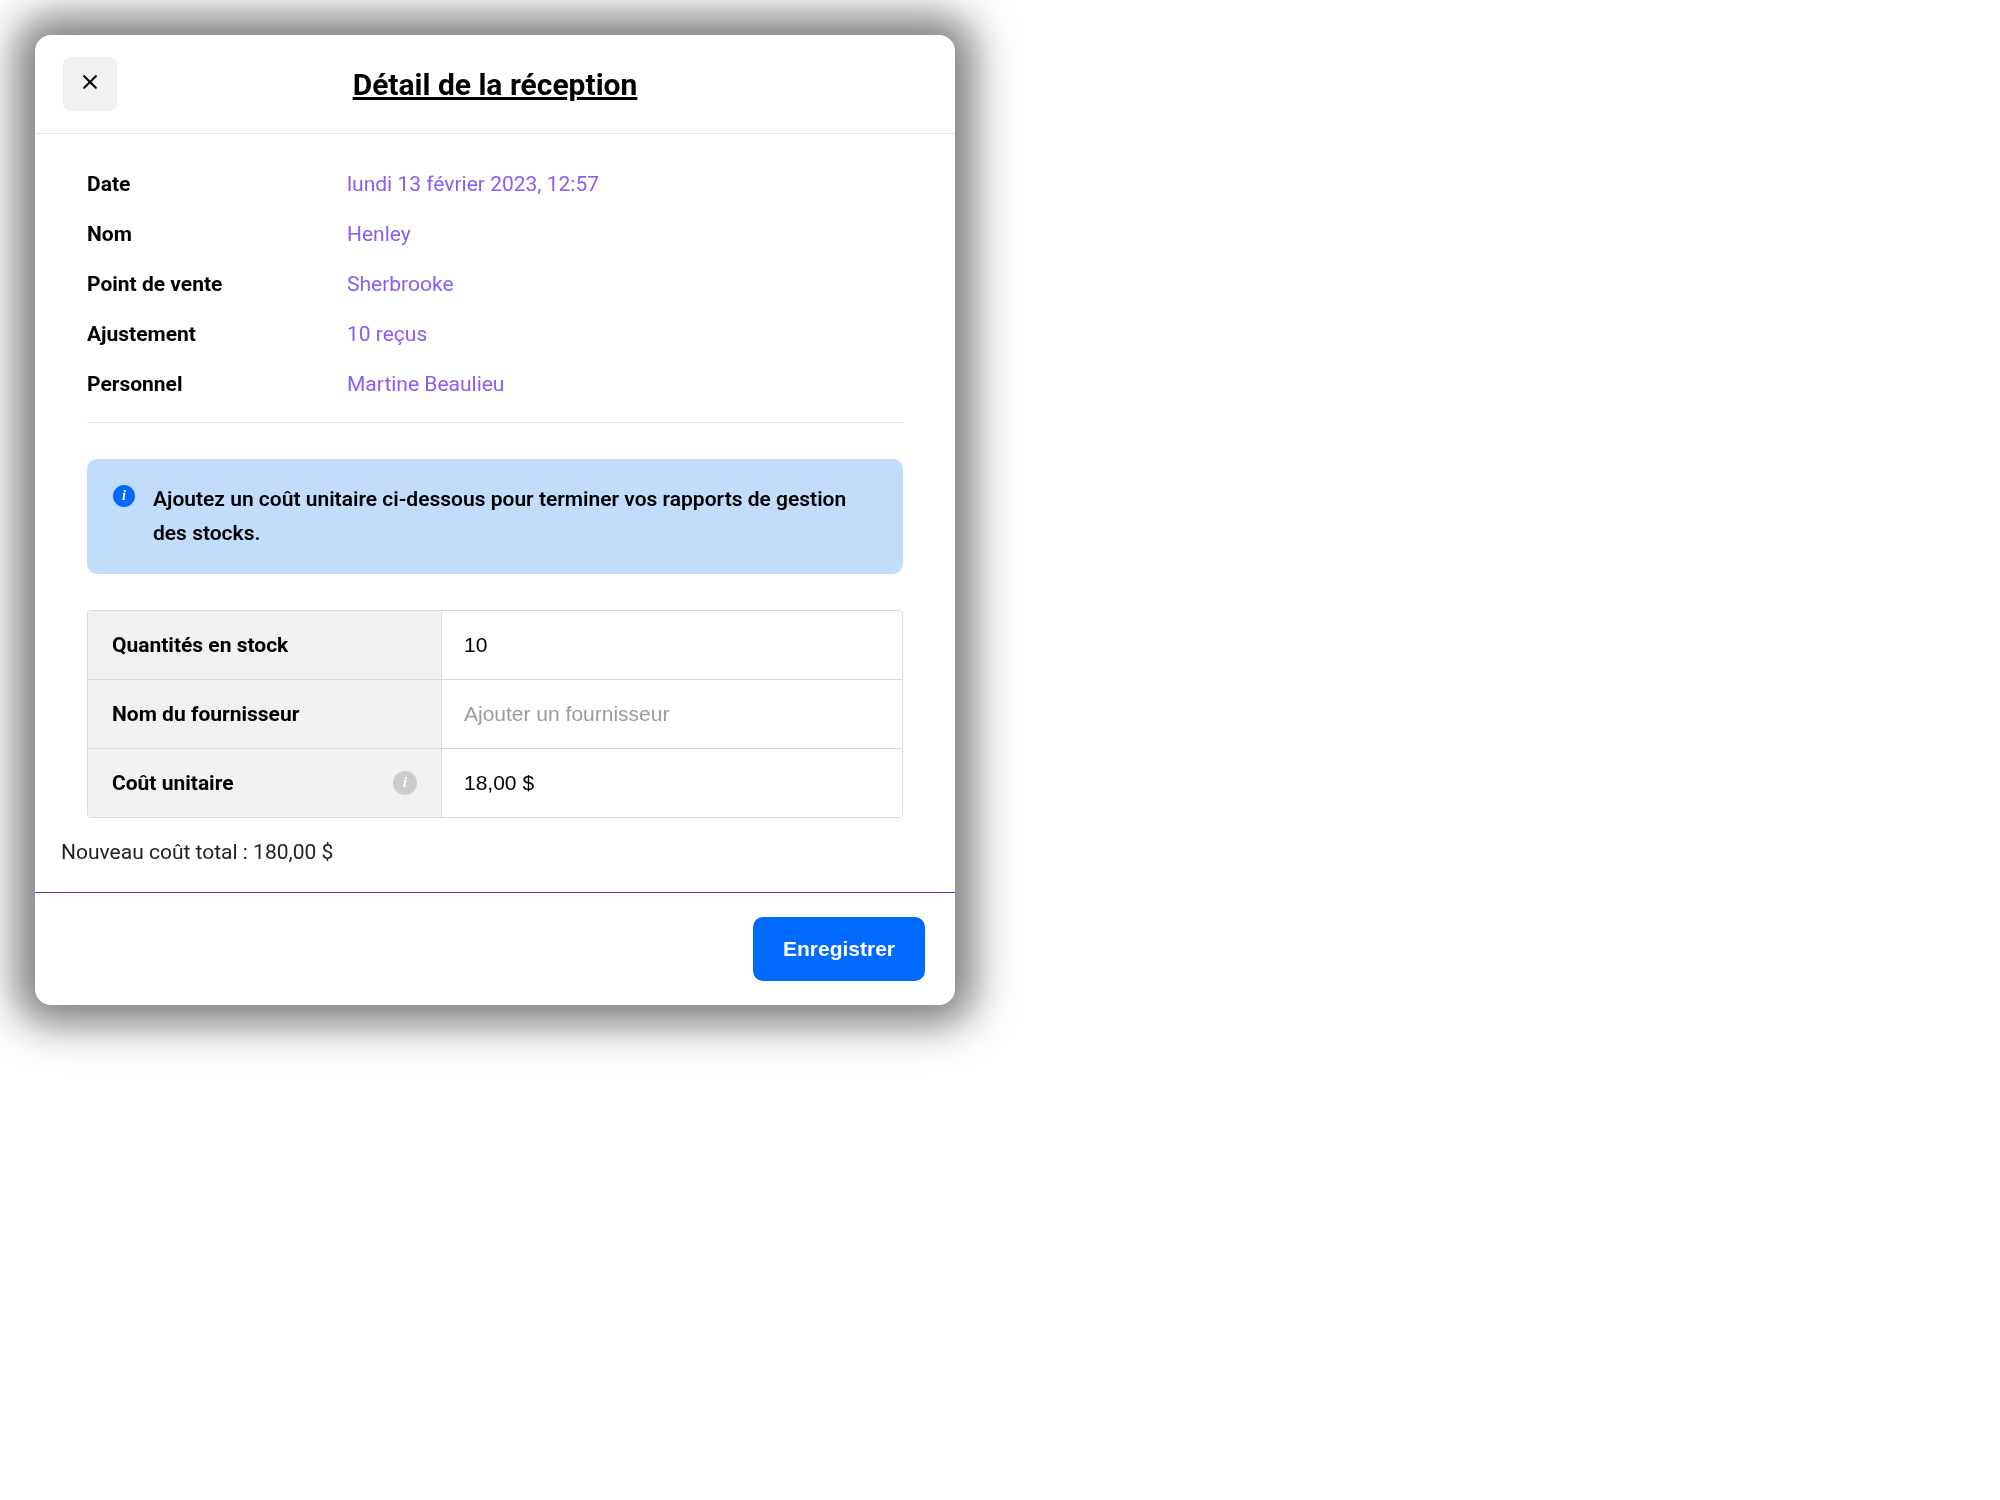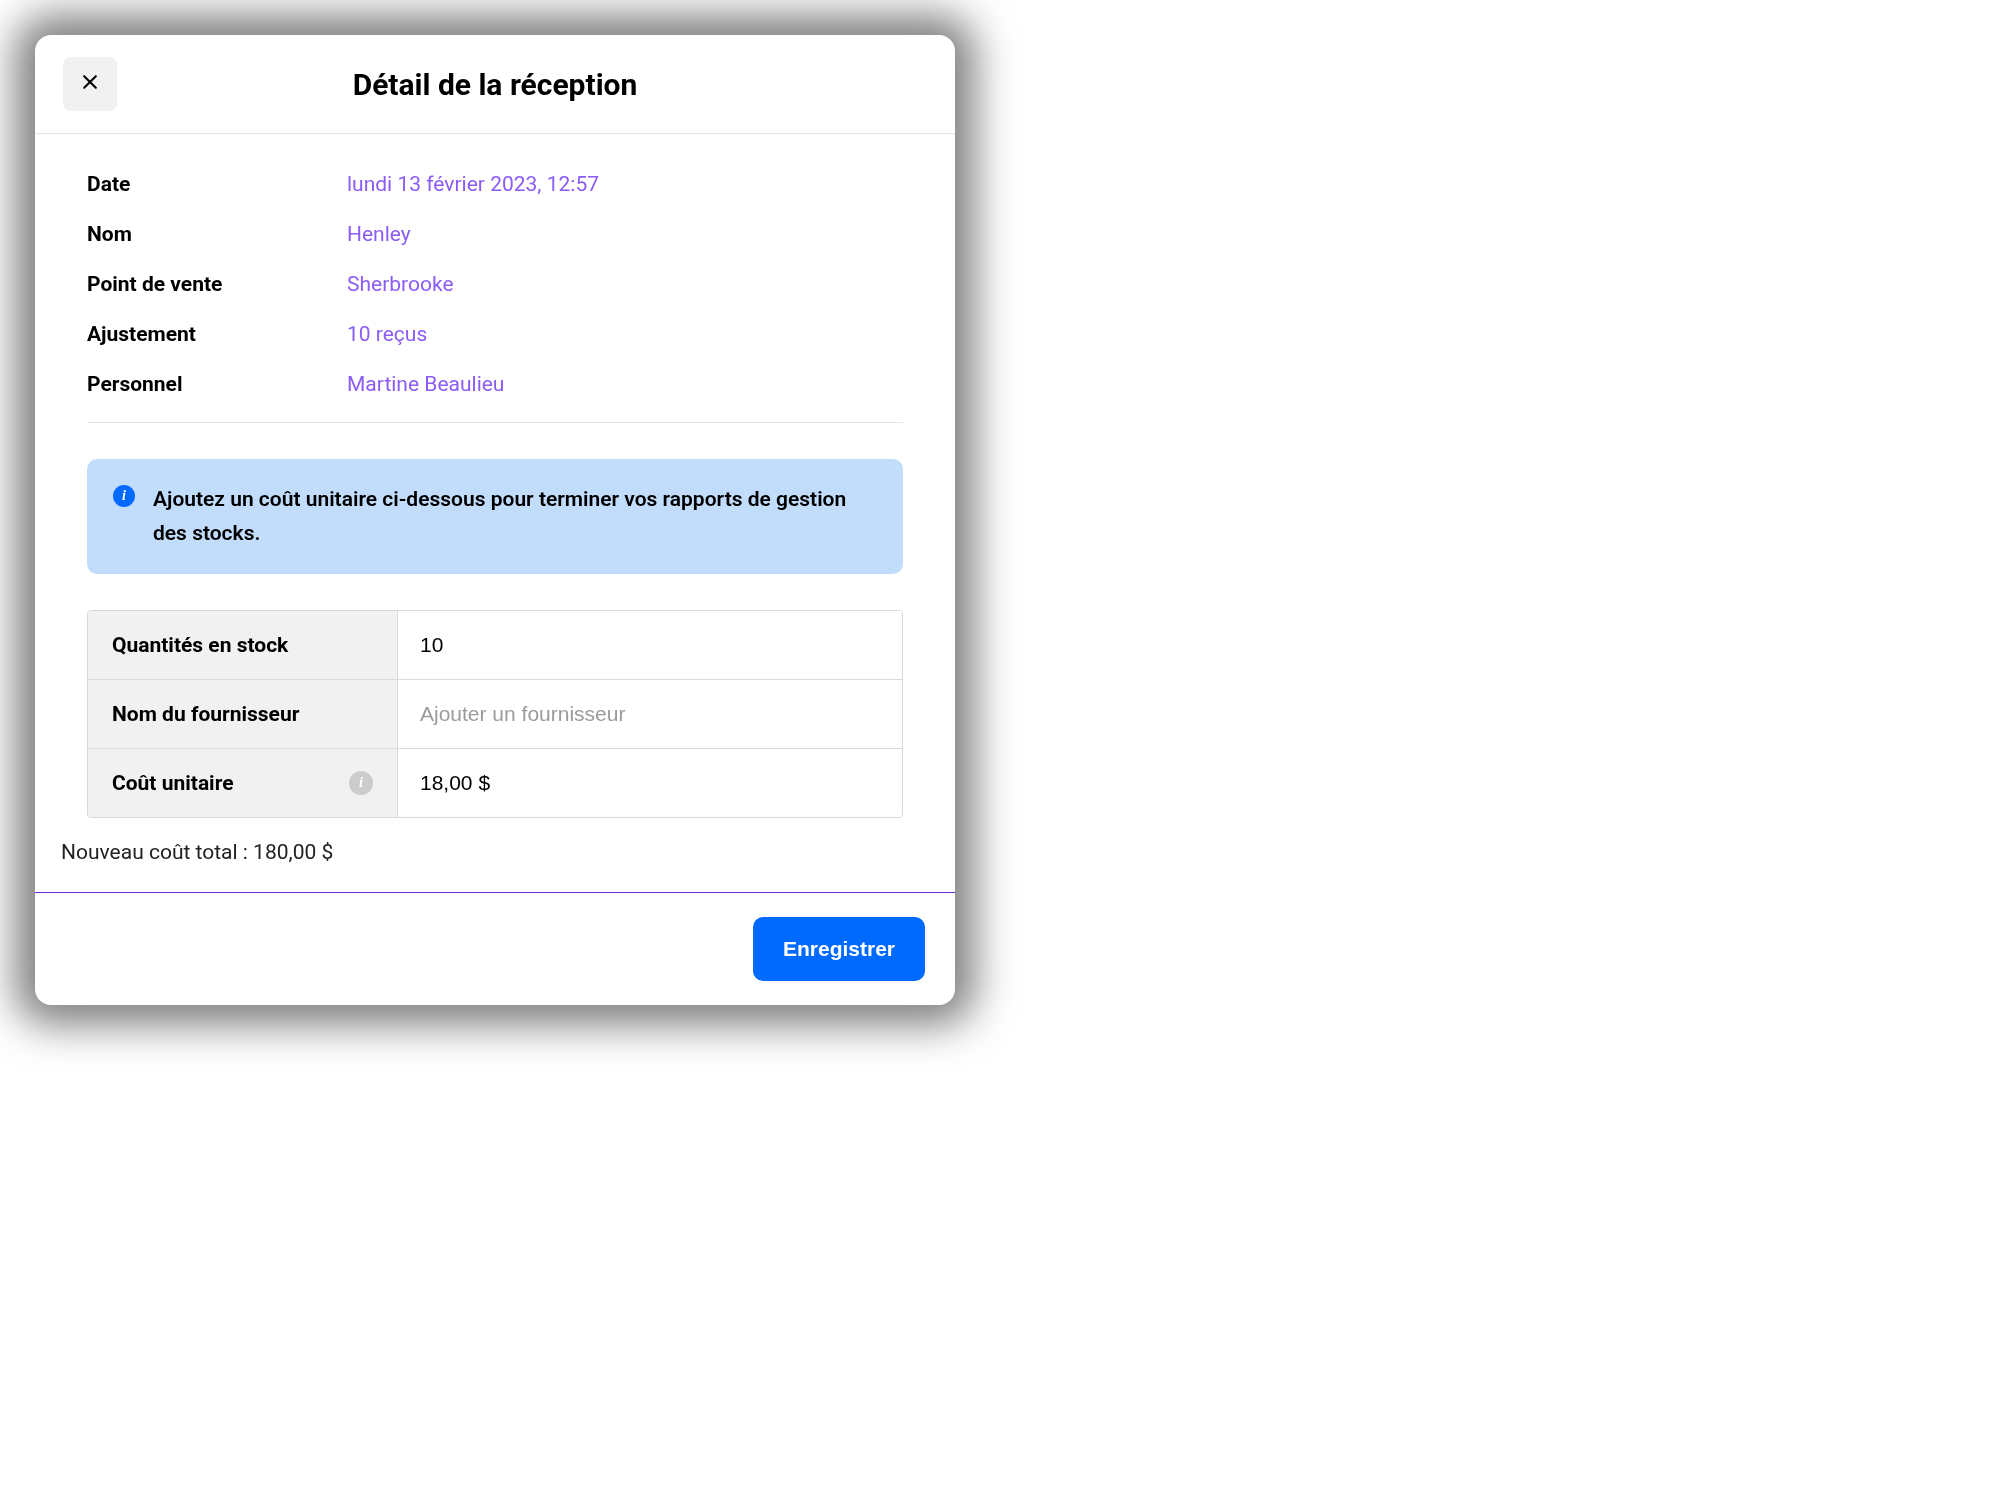--- a/index.html
+++ b/index.html
@@ -20,20 +20,21 @@
       border-radius: 16px;
       box-shadow: 0 0 40px 20px rgba(0,0,0,0.5);
       overflow: hidden;
     }
     .modal-header {
       display: flex;
       align-items: center;
       padding: 22px 28px;
       border-bottom: 1px solid #e5e5e5;
       position: relative;
+      text-decoration: underline;
     }
     .close-btn {
       width: 54px;
       height: 54px;
       background: #f1f1f1;
       border: none;
       border-radius: 8px;
       display: flex;
       align-items: center;
       justify-content: center;
@@ -114,21 +115,21 @@
       margin-bottom: 22px;
     }
     .form-row {
       display: flex;
       border-bottom: 1px solid #d9d9d9;
     }
     .form-row:last-child {
       border-bottom: none;
     }
     .form-label-cell {
-      width: 310px;
+      width: 354px;
       background: #f1f1f1;
       padding: 22px 24px;
       display: flex;
       align-items: center;
       justify-content: space-between;
       border-right: 1px solid #d9d9d9;
     }
     .form-label-text {
       font-size: 21px;
       font-weight: 700;

